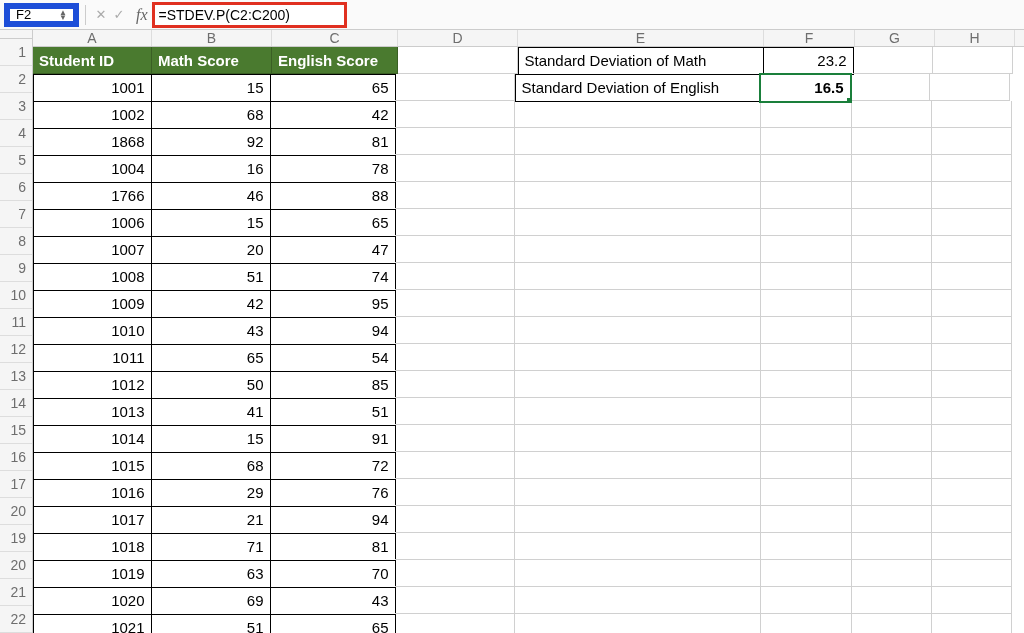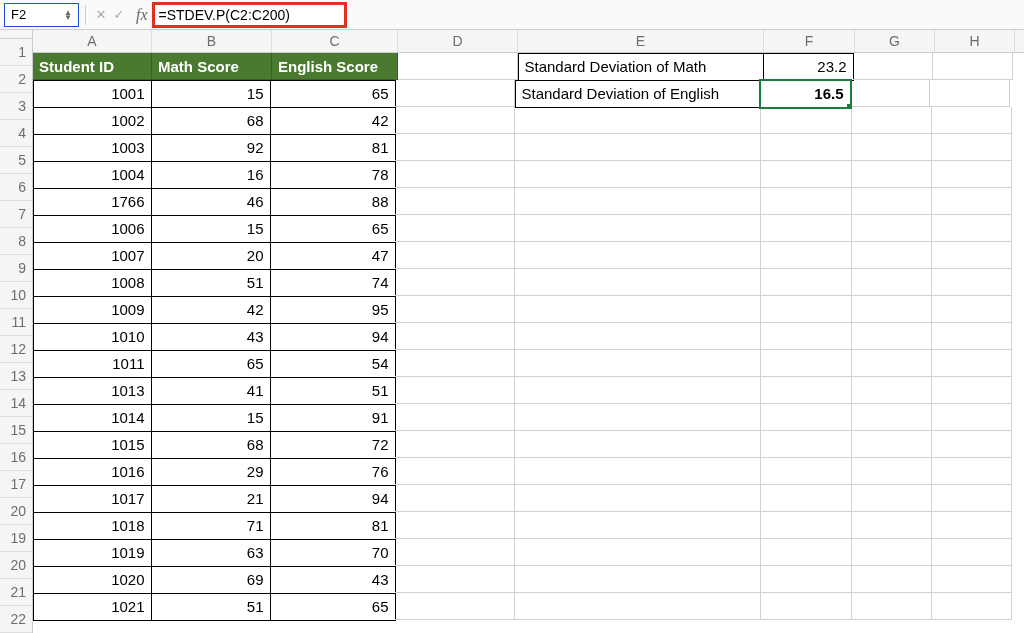--- a/index.html
+++ b/index.html
@@ -1,19 +1,19 @@
 <!DOCTYPE html>
 <html><head>
 <meta charset="utf-8">
 <style>
 * { box-sizing: border-box; margin: 0; padding: 0; }
 body { font-family: Arial, sans-serif; font-size: 14px; background: #fff; overflow: hidden; width: 1024px; height: 633px; }
 
 .formula-bar { display: flex; align-items: center; height: 30px; border-bottom: 1px solid #ccc; background: #fafafa; }
-.name-box { width: 75px; height: 24px; border: 1px solid #1d4ed8; background: #fff; margin-left: 4px; padding: 2px 6px; font-size: 13px; display: flex; align-items: center; justify-content: space-between; gap: 13px; }
+.name-box { width: 75px; height: 24px; border: 6px solid #1d4ed8; background: #fff; margin-left: 4px; padding: 2px 6px; font-size: 13px; display: flex; align-items: center; justify-content: space-between; gap: 13px; }
 .name-box .spinners { display: flex; flex-direction: column; align-items: center; gap: 0; line-height: 5px; font-size: 8px; color: #666; }
 .fbar-sep { width: 1px; height: 20px; background: #ccc; margin: 0 6px; }
 .fbar-icon { width: 18px; text-align: center; color: #aaa; font-size: 13px; cursor: default; }
 .fx-label { font-style: italic; font-family: 'Times New Roman', serif; font-size: 16px; color: #666; margin: 0 4px 0 8px; }
 .formula-input-wrap { border: 3px solid #e03020; padding: 2px 4px; flex: 0 0 auto; min-width: 170px; height: 26px; display: flex; align-items: center; background: #fff; }
 .formula-input { font-size: 14px; color: #000; border: none; outline: none; background: transparent; width: 100%; }
 
 .sheet { display: flex; height: calc(100% - 30px); }
 .row-hdrs { display: flex; flex-direction: column; background: #f5f5f5; border-right: 1px solid #ccc; }
 .corner { height: 23px; border-bottom: 1px solid #ccc; width: 32px; }
@@ -129,21 +129,21 @@
           <div class="cell col-A data-cell num">1002</div>
           <div class="cell col-B data-cell num">68</div>
           <div class="cell col-C data-cell num">42</div>
           <div class="cell col-D"></div>
           <div class="cell col-E"></div>
           <div class="cell col-F"></div>
           <div class="cell col-G"></div>
           <div class="cell col-H"></div>
         </div>
         <div class="row">
-          <div class="cell col-A data-cell num">1003</div>
+          <div class="cell col-A data-cell num">1868</div>
           <div class="cell col-B data-cell num">92</div>
           <div class="cell col-C data-cell num">81</div>
           <div class="cell col-D"></div>
           <div class="cell col-E"></div>
           <div class="cell col-F"></div>
           <div class="cell col-G"></div>
           <div class="cell col-H"></div>
         </div>
         <div class="row">
           <div class="cell col-A data-cell num">1004</div>
@@ -219,20 +219,30 @@
           <div class="cell col-A data-cell num">1011</div>
           <div class="cell col-B data-cell num">65</div>
           <div class="cell col-C data-cell num">54</div>
           <div class="cell col-D"></div>
           <div class="cell col-E"></div>
           <div class="cell col-F"></div>
           <div class="cell col-G"></div>
           <div class="cell col-H"></div>
         </div>
         <div class="row">
+          <div class="cell col-A data-cell num">1012</div>
+          <div class="cell col-B data-cell num">50</div>
+          <div class="cell col-C data-cell num">85</div>
+          <div class="cell col-D"></div>
+          <div class="cell col-E"></div>
+          <div class="cell col-F"></div>
+          <div class="cell col-G"></div>
+          <div class="cell col-H"></div>
+        </div>
+        <div class="row">
           <div class="cell col-A data-cell num">1013</div>
           <div class="cell col-B data-cell num">41</div>
           <div class="cell col-C data-cell num">51</div>
           <div class="cell col-D"></div>
           <div class="cell col-E"></div>
           <div class="cell col-F"></div>
           <div class="cell col-G"></div>
           <div class="cell col-H"></div>
         </div>
         <div class="row">

